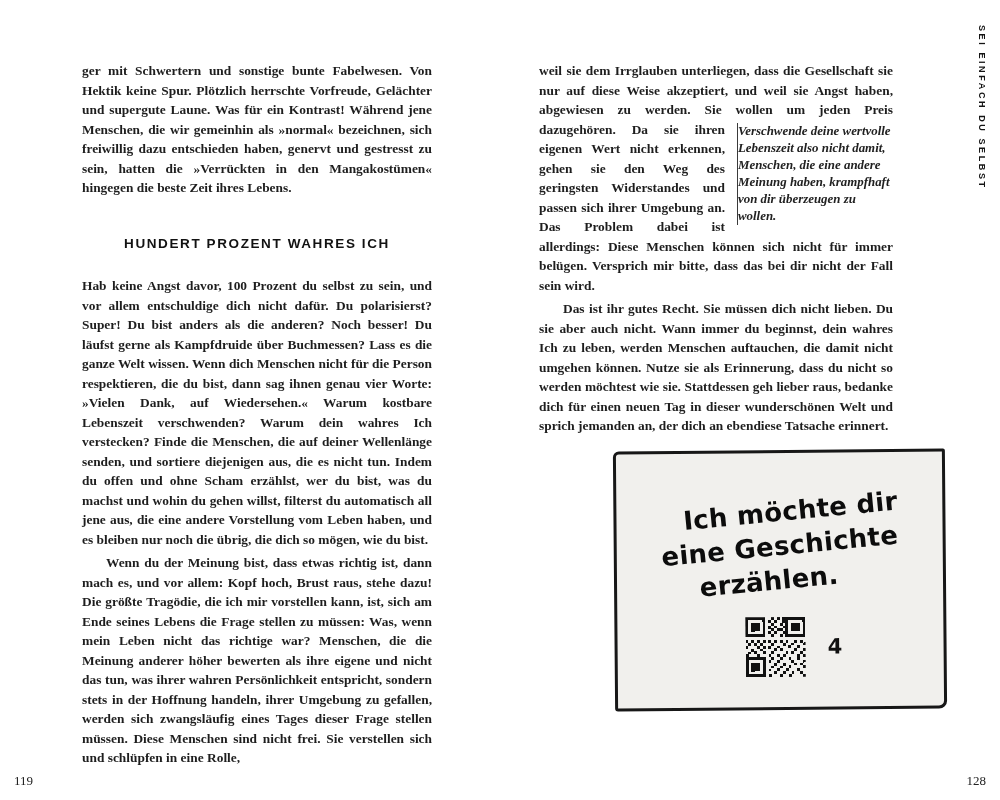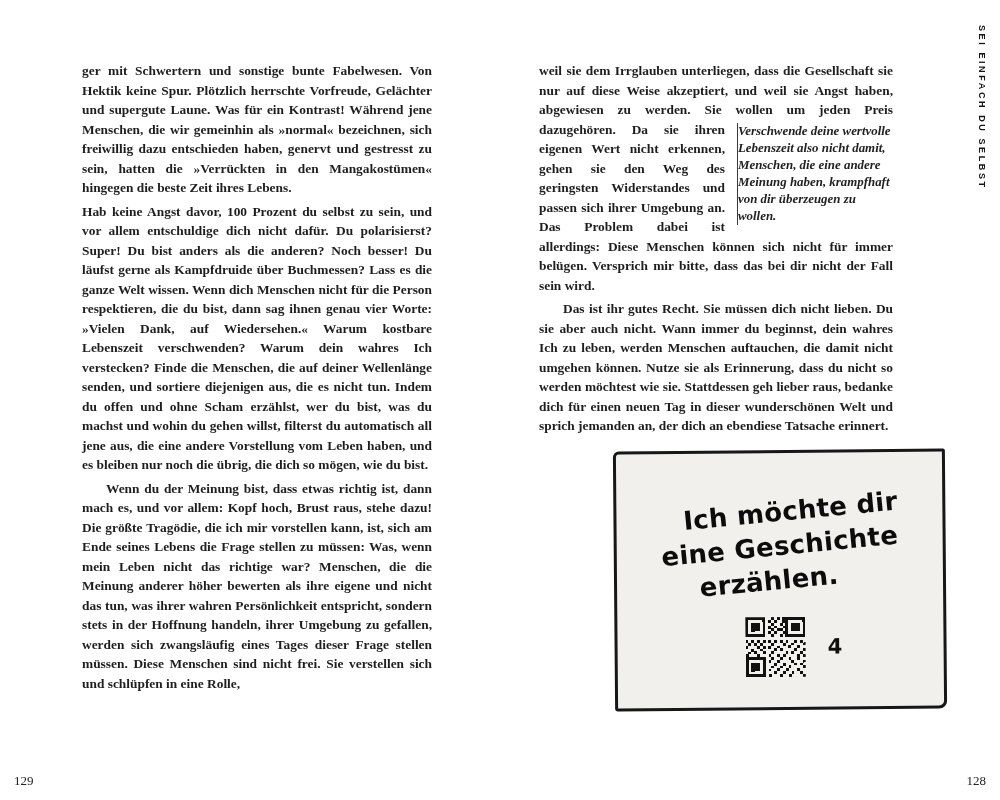--- a/index.html
+++ b/index.html
@@ -106,20 +106,21 @@
   }
 </style>
 </head>
 <body>
 
 <div class="running-head">SEI EINFACH DU SELBST</div>
 
 <div id="left-col" class="page-col">
   <p>ger mit Schwertern und sonstige bunte Fabelwesen. Von Hektik keine Spur. Plötzlich herrschte Vorfreude, Gelächter und supergute Laune. Was für ein Kontrast! Während jene Menschen, die wir gemeinhin als »normal« bezeichnen, sich freiwillig dazu entschieden haben, genervt und gestresst zu sein, hatten die »Verrückten in den Mangakostümen« hingegen die beste Zeit ihres Lebens.</p>
 
+  <h2 class="heading">HUNDERT PROZENT WAHRES ICH</h2>
 
   <p>Hab keine Angst davor, 100 Prozent du selbst zu sein, und vor allem entschuldige dich nicht dafür. Du polarisierst? Super! Du bist anders als die anderen? Noch besser! Du läufst gerne als Kampfdruide über Buchmessen? Lass es die ganze Welt wissen. Wenn dich Menschen nicht für die Person respektieren, die du bist, dann sag ihnen genau vier Worte: »Vielen Dank, auf Wiedersehen.« Warum kostbare Lebenszeit verschwenden? Warum dein wahres Ich verstecken? Finde die Menschen, die auf deiner Wellenlänge senden, und sortiere diejenigen aus, die es nicht tun. Indem du offen und ohne Scham erzählst, wer du bist, was du machst und wohin du gehen willst, filterst du automatisch all jene aus, die eine andere Vorstellung vom Leben haben, und es bleiben nur noch die übrig, die dich so mögen, wie du bist.</p>
 
   <p class="indent">Wenn du der Meinung bist, dass etwas richtig ist, dann mach es, und vor allem: Kopf hoch, Brust raus, stehe dazu! Die größte Tragödie, die ich mir vorstellen kann, ist, sich am Ende seines Lebens die Frage stellen zu müssen: Was, wenn mein Leben nicht das richtige war? Menschen, die die Meinung anderer höher bewerten als ihre eigene und nicht das tun, was ihrer wahren Persönlichkeit entspricht, sondern stets in der Hoffnung handeln, ihrer Umgebung zu gefallen, werden sich zwangsläufig eines Tages dieser Frage stellen müssen. Diese Menschen sind nicht frei. Sie verstellen sich und schlüpfen in eine Rolle,</p>
 </div>
 
 <div id="right-col" class="page-col">
   <p>
     <span>weil sie dem Irrglauben unterliegen, dass die Gesellschaft sie nur auf diese Weise akzeptiert, und weil sie Angst haben, abgewiesen zu werden. Sie wollen </span><span class="pullquote"><span>Verschwende deine wertvolle Lebenszeit also nicht damit, Menschen, die eine andere Meinung haben, krampfhaft von dir überzeugen zu wollen.</span></span><span>um jeden Preis dazugehören. Da sie ihren eigenen Wert nicht erkennen, gehen sie den Weg des geringsten Widerstandes und passen sich ihrer Umgebung an. Das Problem dabei ist allerdings: Diese Menschen können sich nicht für immer belügen. Versprich mir bitte, dass das bei dir nicht der Fall sein wird.</span>
   </p>
@@ -137,14 +138,14 @@
     <svg class="qr-svg" viewBox="0 0 21 21" xmlns="http://www.w3.org/2000/svg" shape-rendering="crispEdges">
       <path fill="#111" fill-rule="evenodd" d="M0 0h7v7H0z M1 1h5v5H1z M2 2h3v3H2z M14 0h7v7h-7z M15 1h5v5h-5z M16 2h3v3h-3z M0 14h7v7H0z M1 15h5v5H1z M2 16h3v3H2z
       M9 0h1v1h-1zM11 0h1v1h-1zM13 0h1v1h-1zM8 1h1v1h-1zM10 1h1v1h-1zM13 1h1v1h-1zM9 2h1v1h-1zM12 2h1v1h-1zM8 3h1v1h-1zM10 3h1v1h-1zM13 3h1v1h-1zM9 4h1v1h-1zM11 4h1v1h-1zM12 4h1v1h-1zM8 5h1v1h-1zM10 5h1v1h-1zM13 5h1v1h-1zM9 6h1v1h-1zM12 6h1v1h-1z
       M0 8h1v1h-1zM2 8h1v1h-1zM4 8h1v1h-1zM6 8h1v1h-1zM8 8h1v1h-1zM10 8h1v1h-1zM12 8h1v1h-1zM14 8h1v1h-1zM17 8h1v1h-1zM19 8h1v1h-1zM1 9h1v1h-1zM3 9h1v1h-1zM5 9h1v1h-1zM9 9h1v1h-1zM13 9h1v1h-1zM16 9h1v1h-1zM20 9h1v1h-1zM0 10h1v1h-1zM4 10h1v1h-1zM6 10h1v1h-1zM8 10h1v1h-1zM11 10h1v1h-1zM15 10h1v1h-1zM18 10h1v1h-1zM2 11h1v1h-1zM5 11h1v1h-1zM10 11h1v1h-1zM12 11h1v1h-1zM17 11h1v1h-1zM20 11h1v1h-1zM1 12h1v1h-1zM3 12h1v1h-1zM6 12h1v1h-1zM9 12h1v1h-1zM14 12h1v1h-1zM16 12h1v1h-1zM19 12h1v1h-1zM0 13h1v1h-1zM4 13h1v1h-1zM8 13h1v1h-1zM11 13h1v1h-1zM13 13h1v1h-1zM18 13h1v1h-1zM20 13h1v1h-1z
       M9 14h1v1h-1zM12 14h1v1h-1zM15 14h1v1h-1zM18 14h1v1h-1zM8 15h1v1h-1zM11 15h1v1h-1zM16 15h1v1h-1zM20 15h1v1h-1zM10 16h1v1h-1zM13 16h1v1h-1zM17 16h1v1h-1zM19 16h1v1h-1zM9 17h1v1h-1zM12 17h1v1h-1zM15 17h1v1h-1zM20 17h1v1h-1zM8 18h1v1h-1zM11 18h1v1h-1zM14 18h1v1h-1zM18 18h1v1h-1zM10 19h1v1h-1zM13 19h1v1h-1zM16 19h1v1h-1zM19 19h1v1h-1zM8 20h1v1h-1zM12 20h1v1h-1zM15 20h1v1h-1zM20 20h1v1h-1z"></path>
     </svg>
     <span class="qr-caption">4</span>
   </div>
 </div>
 
-<div id="page-num-left" class="page-num">129</div>
+<div id="page-num-left" class="page-num">119</div>
 <div id="page-num-right" class="page-num">128</div>
 
 </body></html>

